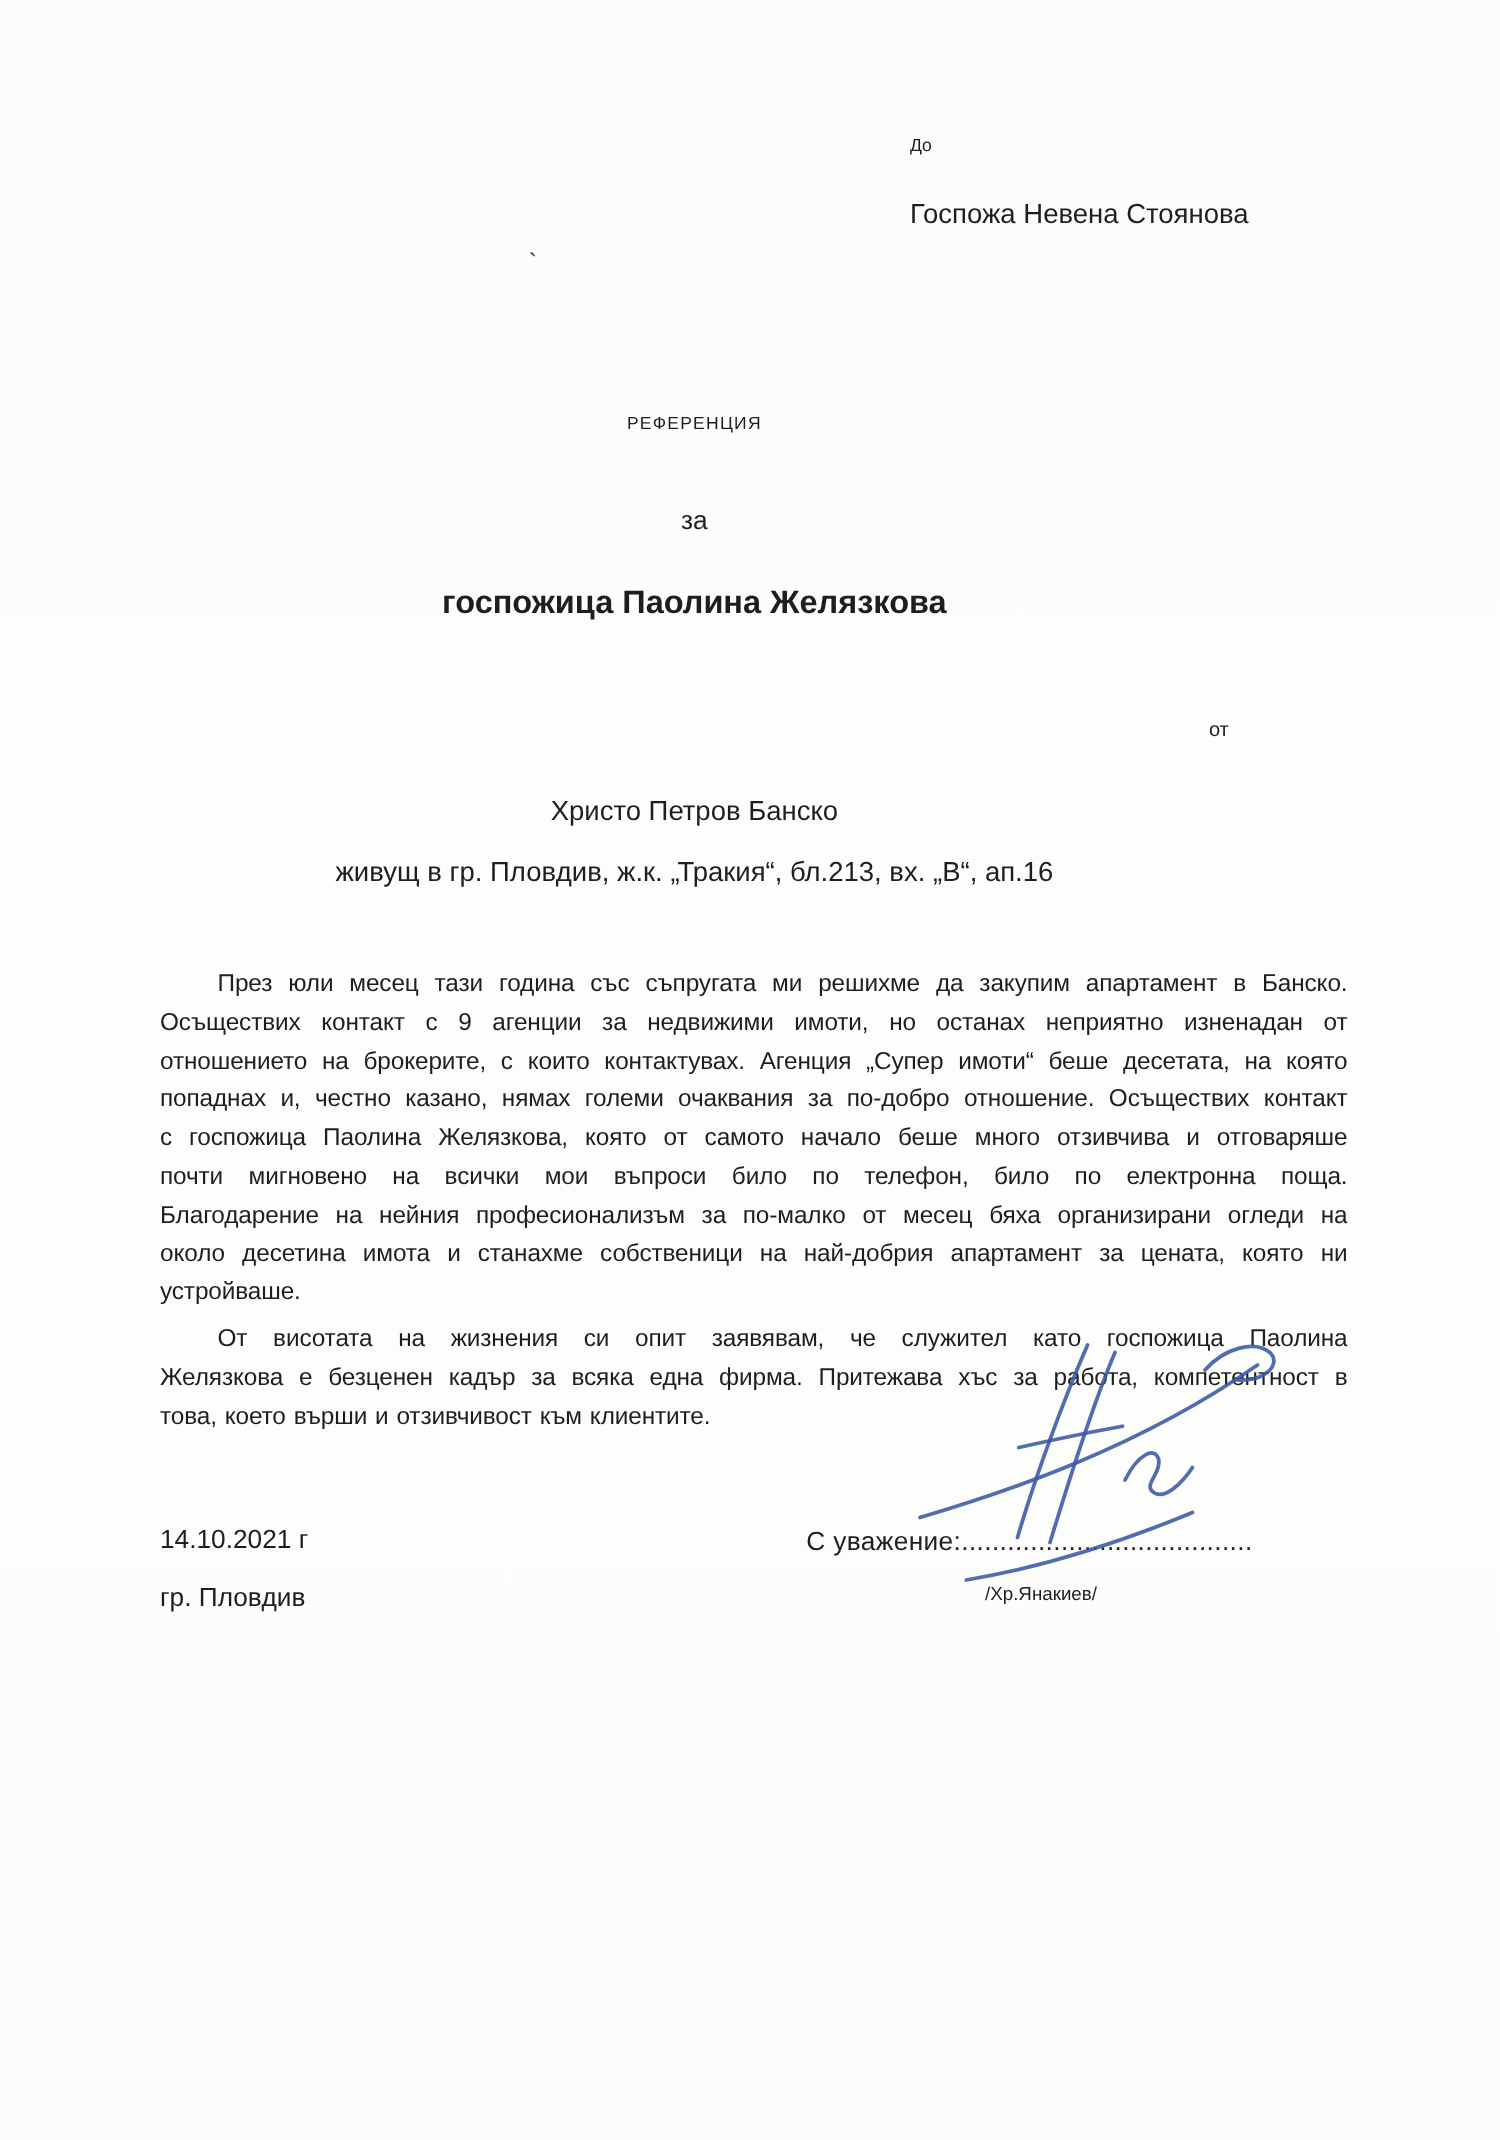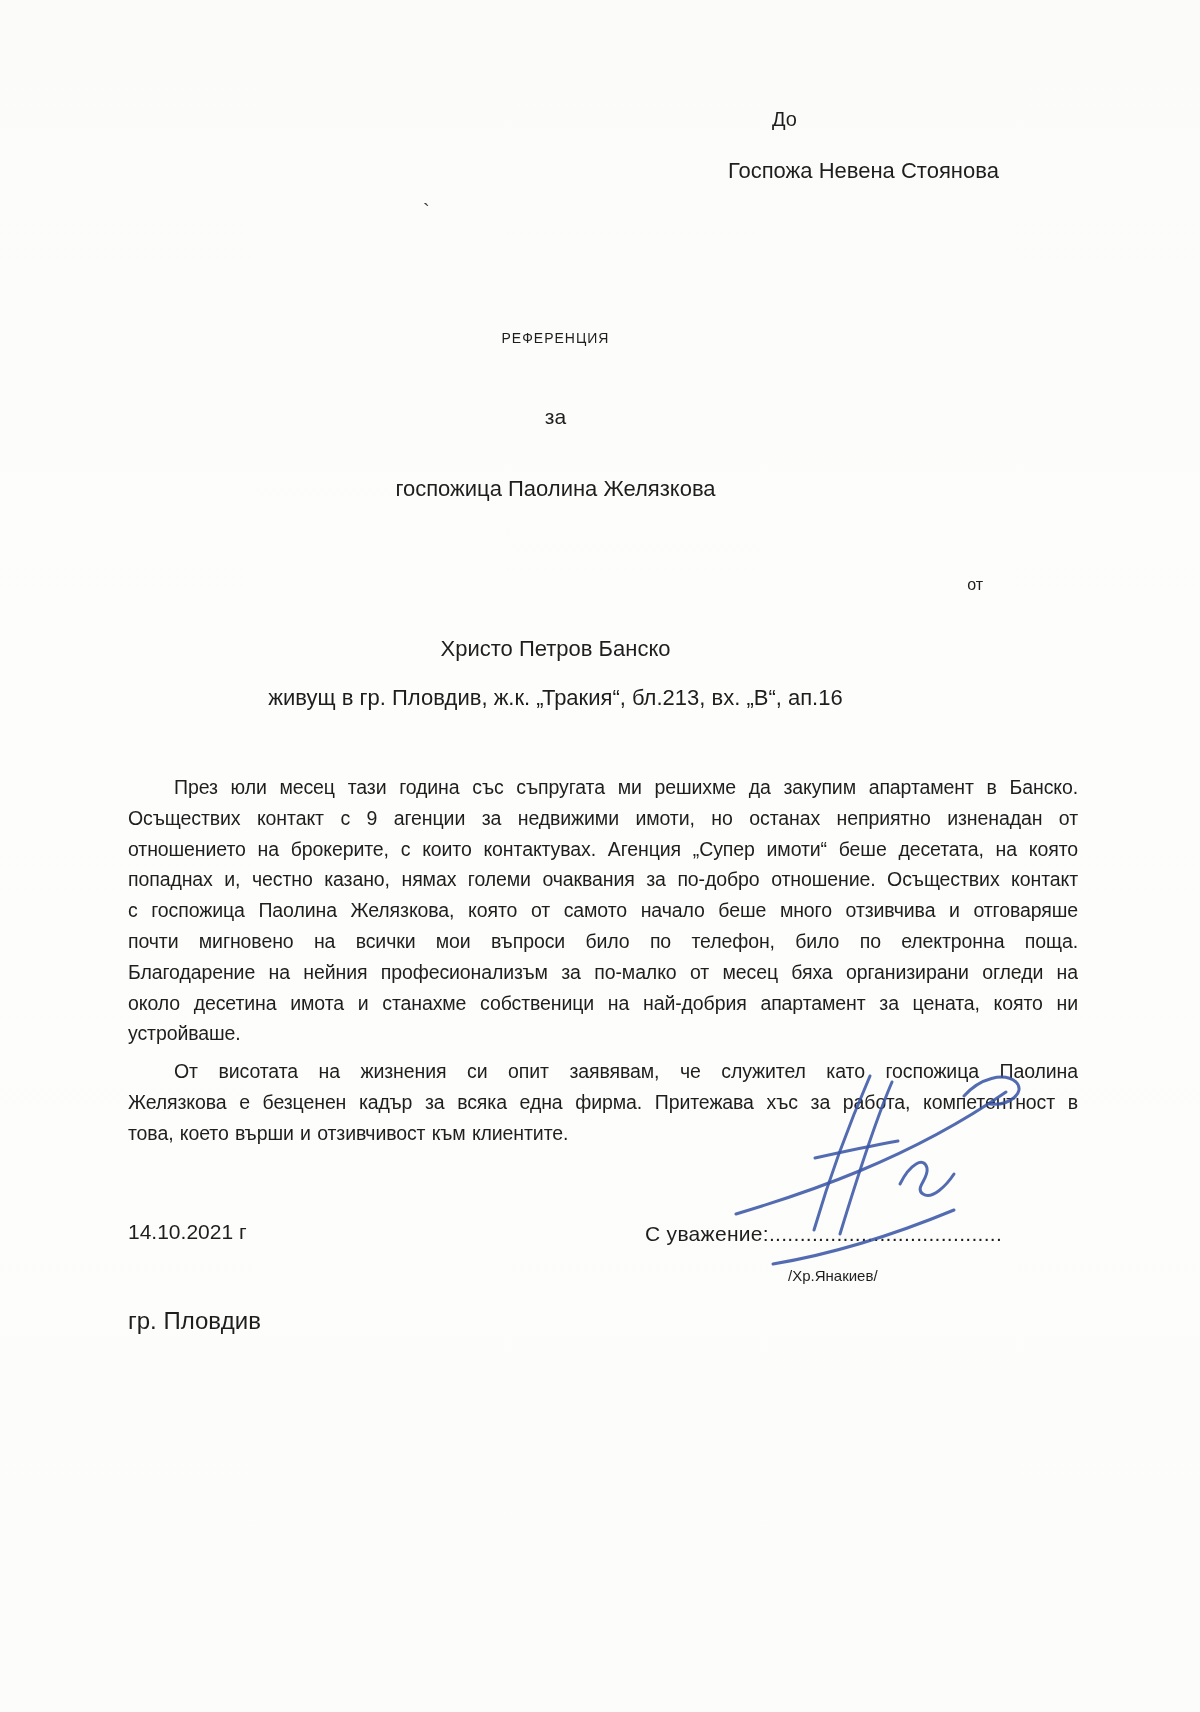--- a/index.html
+++ b/index.html
@@ -13,31 +13,31 @@
     width: 1200px;
     height: 1712px;
     margin: 0 auto;
     background: linear-gradient(180deg, #fbfbf9 0%, #fdfdfb 40%, #fcfcfa 100%);
     color: #1e1e1e;
     overflow: hidden;
   }
   .abs { position: absolute; }
 
   
-  .recipient-salutation { left: 728px; top: 108px; font-size: 20px; margin-left: 44px; }
+  .recipient-salutation { left: 728px; top: 108px; font-size: 14px; }
   .recipient-name       { left: 728px; top: 158px; font-size: 22px; }
 
   
   .scan-mark { left: 423px; top: 200px; font-size: 20px; color: #3c3c3c; }
 
   
   .c { left: 128px; width: 855px; text-align: center; }
   .title   { top: 330px; font-size: 14px; letter-spacing: 1px; }
   .prep-za { top: 405px; font-size: 21px; }
-  .subject { top: 476px; font-size: 22px; }
+  .subject { top: 466px; font-size: 26px; font-weight: bold; }
   .prep-ot { top: 576px; font-size: 16px; text-align: right; }
   .author  { top: 636px; font-size: 22px; }
   .address { top: 685px; font-size: 22px; }
 
   
   .bodytext { left: 128px; top: 772px; width: 950px; font-size: 19.5px; letter-spacing: -0.1px; }
   .ln {
     text-align: justify;
     text-align-last: justify;
     line-height: 30.8px;
@@ -45,21 +45,21 @@
     overflow: hidden;
     word-spacing: 1px;
   }
   .ln.first { text-indent: 46px; }
   .ln.last  { text-align-last: left; }
   .para.p2  { margin-top: 7px; }
 
   
   .date    { left: 128px; top: 1220px; font-size: 21px; }
   .closing { left: 645px; top: 1222px; font-size: 21px; letter-spacing: 0.3px; }
-  .city    { left: 128px; top: 1267px; font-size: 24px; margin-top: 40px; }
+  .city    { left: 128px; top: 1267px; font-size: 21px; }
   .signed  { left: 788px; top: 1267px; font-size: 15px; }
 
   
   .sig { left: 718px; top: 1062px; width: 310px; height: 215px; }
   .sig path { opacity: 0.88; }
 </style>
 </head>
 <body>
 
 <div class="page">

